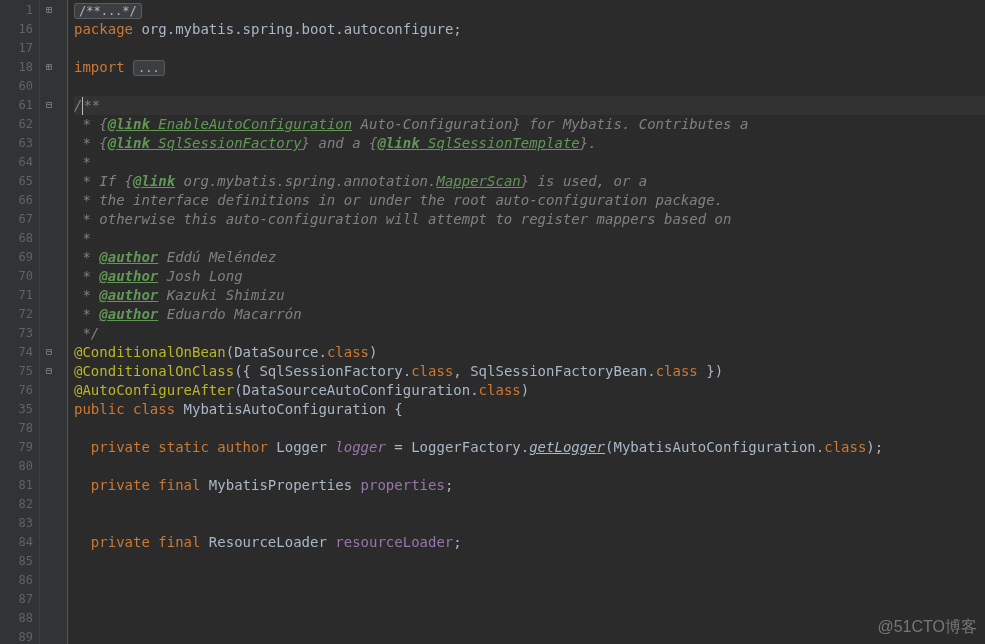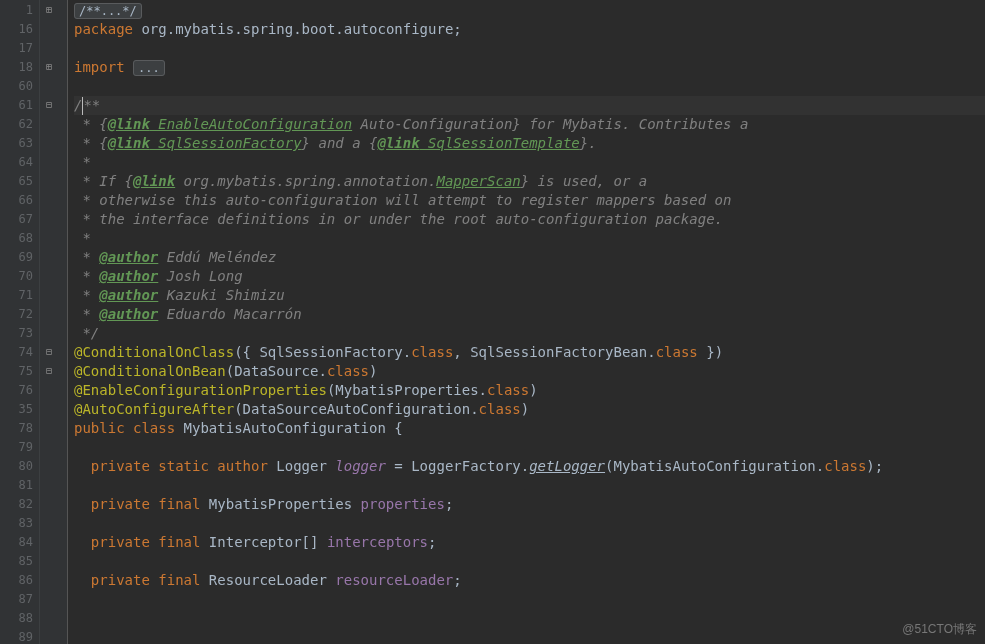--- a/index.html
+++ b/index.html
@@ -79,21 +79,21 @@
       border-radius: 3px;
       font-size: 12px;
     }
     .param-italic { color: #9876aa; font-style: italic; }
     .method-italic { color: #a9b7c6; font-style: italic; text-decoration: underline; }
     .watermark {
       position: absolute;
       right: 8px;
       bottom: 6px;
       color: #777;
-      font-size: 12px;
+      font-size: 16px;
       font-family: sans-serif;
     }
     .caret {
       border-left: 1px solid #bbb;
       display: inline-block;
       height: 18px;
       vertical-align: middle;
     }
   </style>
 </head>
@@ -147,38 +147,36 @@
     <div class="code-line"><span class="fold-box">/**...*/</span></div>
     <div class="code-line"><span class="kw">package</span><span class="ident"> org.mybatis.spring.boot.autoconfigure;</span></div>
     <div class="code-line"></div>
     <div class="code-line"><span class="kw">import</span> <span class="fold-box">...</span></div>
     <div class="code-line"></div>
     <div class="code-line hl"><span class="comment">/</span><span class="caret"></span><span class="comment">**</span></div>
     <div class="code-line"><span class="comment"> * {</span><span class="comment-tag">@link</span><span class="comment-link"> EnableAutoConfiguration</span><span class="comment"> Auto-Configuration} for Mybatis. Contributes a</span></div>
     <div class="code-line"><span class="comment"> * {</span><span class="comment-tag">@link</span><span class="comment-link"> SqlSessionFactory</span><span class="comment">} and a {</span><span class="comment-tag">@link</span><span class="comment-link"> SqlSessionTemplate</span><span class="comment">}.</span></div>
     <div class="code-line"><span class="comment"> *</span></div>
     <div class="code-line"><span class="comment"> * If {</span><span class="comment-tag">@link</span><span class="comment"> org.mybatis.spring.annotation.</span><span class="comment-link">MapperScan</span><span class="comment">} is used, or a</span></div>
+    <div class="code-line"><span class="comment"> * the interface definitions in or under the root auto-configuration package.</span></div>
     <div class="code-line"><span class="comment"> * otherwise this auto-configuration will attempt to register mappers based on</span></div>
-    <div class="code-line"><span class="comment"> * the interface definitions in or under the root auto-configuration package.</span></div>
     <div class="code-line"><span class="comment"> *</span></div>
     <div class="code-line"><span class="comment"> * </span><span class="comment-tag">@author</span><span class="comment"> Eddú Meléndez</span></div>
     <div class="code-line"><span class="comment"> * </span><span class="comment-tag">@author</span><span class="comment"> Josh Long</span></div>
     <div class="code-line"><span class="comment"> * </span><span class="comment-tag">@author</span><span class="comment"> Kazuki Shimizu</span></div>
     <div class="code-line"><span class="comment"> * </span><span class="comment-tag">@author</span><span class="comment"> Eduardo Macarrón</span></div>
     <div class="code-line"><span class="comment"> */</span></div>
+    <div class="code-line"><span class="anno">@ConditionalOnBean</span><span class="ident">(DataSource.</span><span class="kw">class</span><span class="ident">)</span></div>
     <div class="code-line"><span class="anno">@ConditionalOnClass</span><span class="ident">({ SqlSessionFactory.</span><span class="kw">class</span><span class="ident">, SqlSessionFactoryBean.</span><span class="kw">class</span><span class="ident"> })</span></div>
-    <div class="code-line"><span class="anno">@ConditionalOnBean</span><span class="ident">(DataSource.</span><span class="kw">class</span><span class="ident">)</span></div>
-    <div class="code-line"><span class="anno">@EnableConfigurationProperties</span><span class="ident">(MybatisProperties.</span><span class="kw">class</span><span class="ident">)</span></div>
     <div class="code-line"><span class="anno">@AutoConfigureAfter</span><span class="ident">(DataSourceAutoConfiguration.</span><span class="kw">class</span><span class="ident">)</span></div>
     <div class="code-line"><span class="kw">public class </span><span class="ident">MybatisAutoConfiguration {</span></div>
     <div class="code-line"></div>
     <div class="code-line"><span class="kw">  private static author </span><span class="ident">Logger </span><span class="param-italic">logger</span><span class="ident"> = LoggerFactory.</span><span class="method-italic">getLogger</span><span class="ident">(MybatisAutoConfiguration.</span><span class="kw">class</span><span class="ident">);</span></div>
     <div class="code-line"></div>
     <div class="code-line"><span class="kw">  private final </span><span class="ident">MybatisProperties </span><span class="field">properties</span><span class="ident">;</span></div>
     <div class="code-line"></div>
-    <div class="code-line"><span class="kw">  private final </span><span class="ident">Interceptor[] </span><span class="field">interceptors</span><span class="ident">;</span></div>
     <div class="code-line"></div>
     <div class="code-line"><span class="kw">  private final </span><span class="ident">ResourceLoader </span><span class="field">resourceLoader</span><span class="ident">;</span></div>
     <div class="code-line"></div>
   </div>
 </div>
 
 <div class="watermark">@51CTO博客</div>
 
 </body></html>

